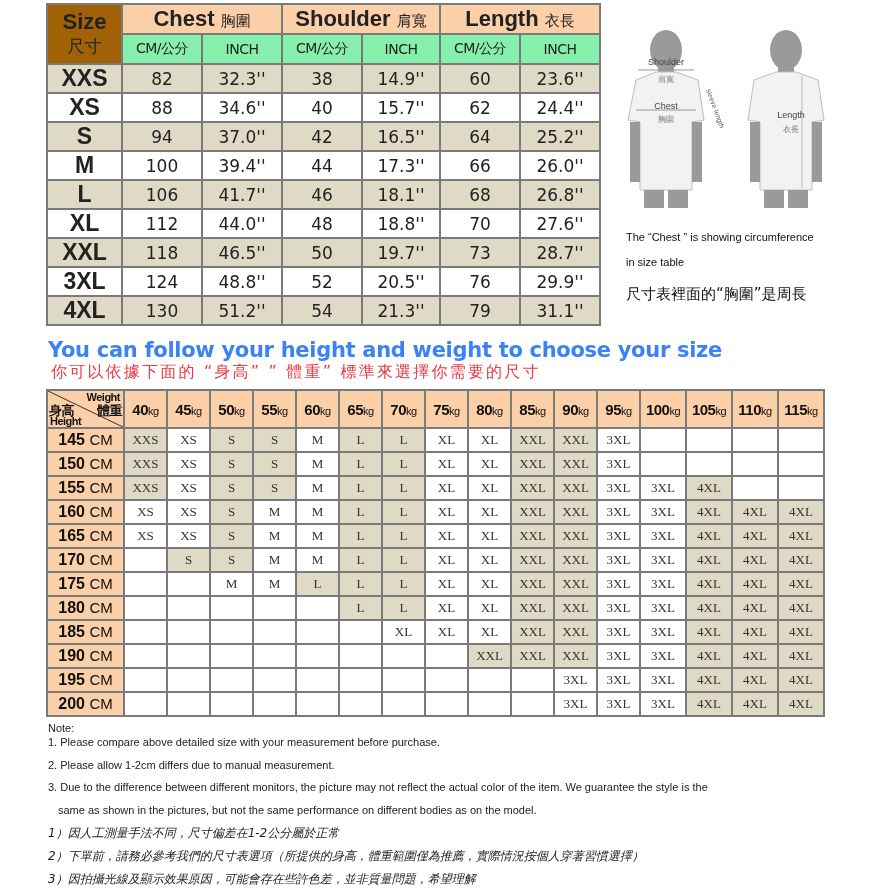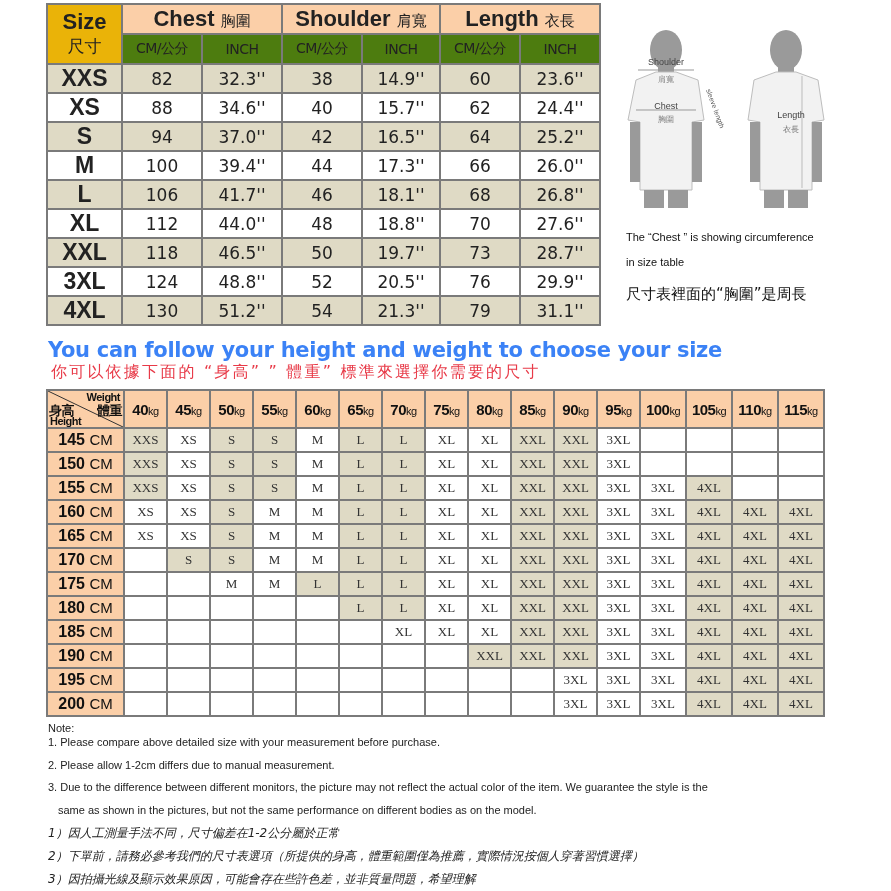--- a/index.html
+++ b/index.html
@@ -2,23 +2,23 @@
 <html><head>
 <meta charset="utf-8">
 <style>
   html,body{margin:0;padding:0;background:#fff;}
   body{width:891px;height:891px;position:relative;overflow:hidden;font-family:"Liberation Sans","DejaVu Sans",sans-serif;color:#111;}
   
   #size-table{position:absolute;left:46px;top:3px;border-collapse:collapse;}
   #size-table td{border:2px solid #7a7a7a;text-align:center;padding:0;height:27px;font-family:"DejaVu Sans",sans-serif;font-size:17px;color:#222;}
   #size-table .hdr td{background:#fbcfa8;font-family:"Liberation Sans",sans-serif;font-weight:bold;font-size:22px;height:28px;}
   #size-table .hdr .small{font-size:15px;font-weight:normal;}
-  #size-table .sub td{background:#4d7c0f;font-size:14px;height:28px;letter-spacing:-0.5px;}
+  #size-table .sub td{background:#86efac;font-size:14px;height:28px;letter-spacing:-0.5px;}
   #size-table td.sizecell{background:#fbcfa8;font-family:"Liberation Sans",sans-serif;font-weight:bold;font-size:23px;width:72px;}
-  #size-table td.sizehead{background:#eab308;font-family:"Liberation Sans",sans-serif;font-weight:bold;font-size:22px;line-height:24px;}
+  #size-table td.sizehead{background:#a16207;font-family:"Liberation Sans",sans-serif;font-weight:bold;font-size:22px;line-height:24px;}
   #size-table tr.shade td{background:#dfdac5;}
   #size-table tr.shade td.sizecell{background:#dfdac5;}
   #size-table tr.plain td.sizecell{background:#fff;}
   
   #figure{position:absolute;left:626px;top:20px;width:220px;height:190px;}
   .fig-note{position:absolute;left:626px;font-size:11px;color:#111;font-family:"Liberation Sans",sans-serif;}
   .fig-note-cn{position:absolute;left:626px;top:285px;font-size:15px;color:#111;font-family:"DejaVu Sans",sans-serif;}
   
   .red1{position:absolute;left:48px;top:338px;color:#3b82f6;font-weight:bold;font-size:21px;font-family:"DejaVu Sans",sans-serif;letter-spacing:-0.3px;white-space:nowrap;}
   .red2{position:absolute;left:51px;top:362px;color:#e83a48;font-size:16px;font-family:"DejaVu Sans",sans-serif;letter-spacing:2.2px;white-space:nowrap;}

